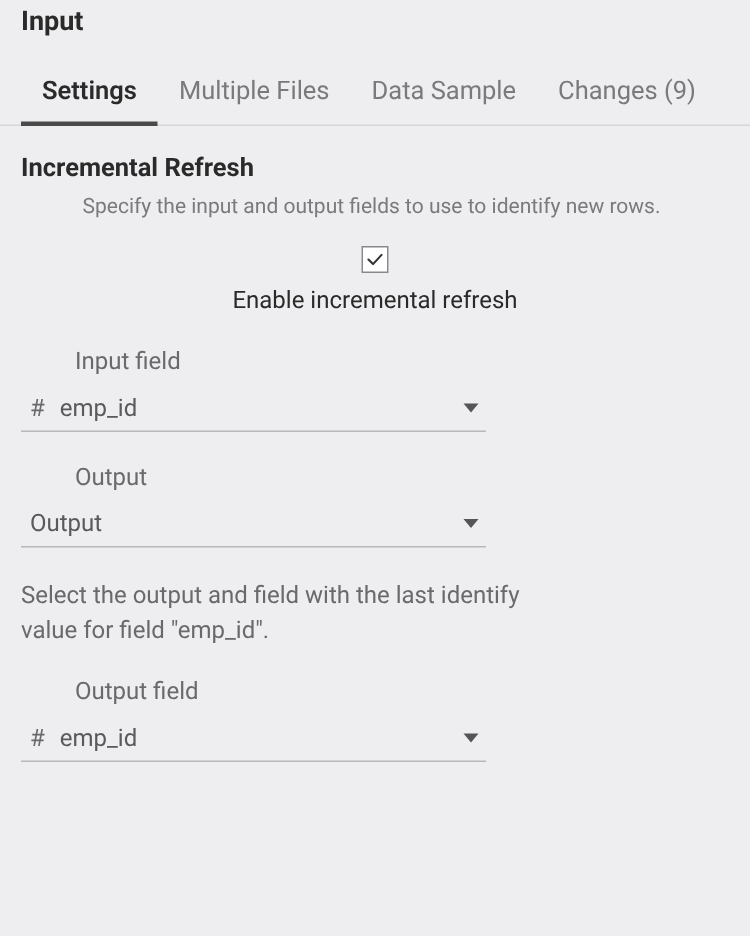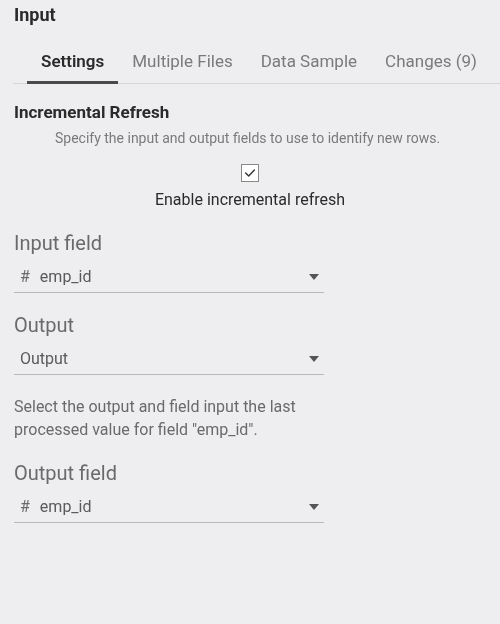--- a/index.html
+++ b/index.html
@@ -18,21 +18,20 @@
     .panel-title {
       font-size: 18px;
       font-weight: 700;
       color: #2a2a2a;
       padding: 4px 14px 16px 14px;
     }
     .tabs {
       display: flex;
       border-bottom: 1px solid #d6d6d8;
       padding-left: 14px;
-      margin-left: 13px;
     }
     .tab {
       padding: 10px 14px 10px 14px;
       font-size: 17px;
       color: #7a7a7d;
       cursor: pointer;
       border-bottom: 3px solid transparent;
       margin-bottom: -1px;
       white-space: nowrap;
     }
@@ -79,23 +78,24 @@
     }
     .checkbox-label {
       font-size: 16px;
       color: #2a2a2a;
     }
     .field-group {
       margin-bottom: 20px;
       max-width: 310px;
     }
     .field-label {
-      font-size: 20px;
+      font-size: 16px;
       color: #6a6a6d;
       margin-bottom: 6px;
+      margin-left: 36px;
     }
     .dropdown {
       display: flex;
       align-items: center;
       justify-content: space-between;
       border-bottom: 1px solid #b8b8bb;
       padding: 6px 4px 6px 6px;
       cursor: pointer;
     }
     .dropdown-left {
@@ -172,21 +172,21 @@
         <span class="dropdown-value">Output</span>
       </div>
       <span class="dropdown-icon">
         <svg viewBox="0 0 12 10">
             <path d="M1 2 L6 8 L11 2 Z" fill="#555"></path>
           </svg>
       </span>
     </div>
   </div>
 
-  <div class="help-text">Select the output and field input the last processed value for field "emp_id".</div>
+  <div class="help-text">Select the output and field with the last identify value for field "emp_id".</div>
 
   <div class="field-group">
     <div class="field-label">Output field</div>
     <div class="dropdown">
       <div class="dropdown-left">
         <span class="hash-icon">#</span>
         <span class="dropdown-value">emp_id</span>
       </div>
       <span class="dropdown-icon">
         <svg viewBox="0 0 12 10">

